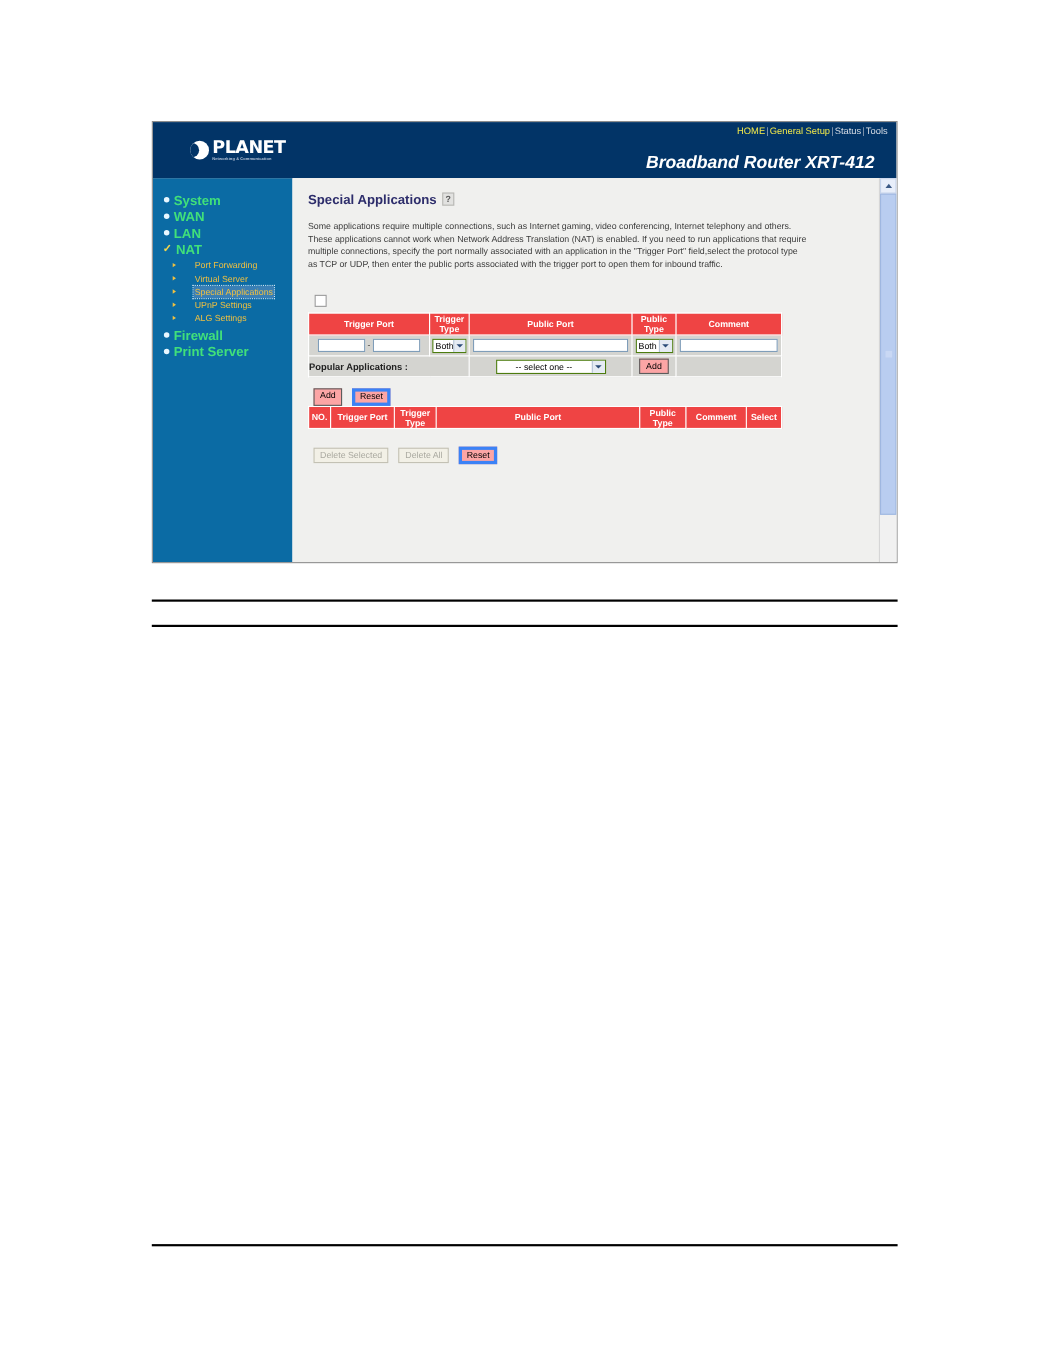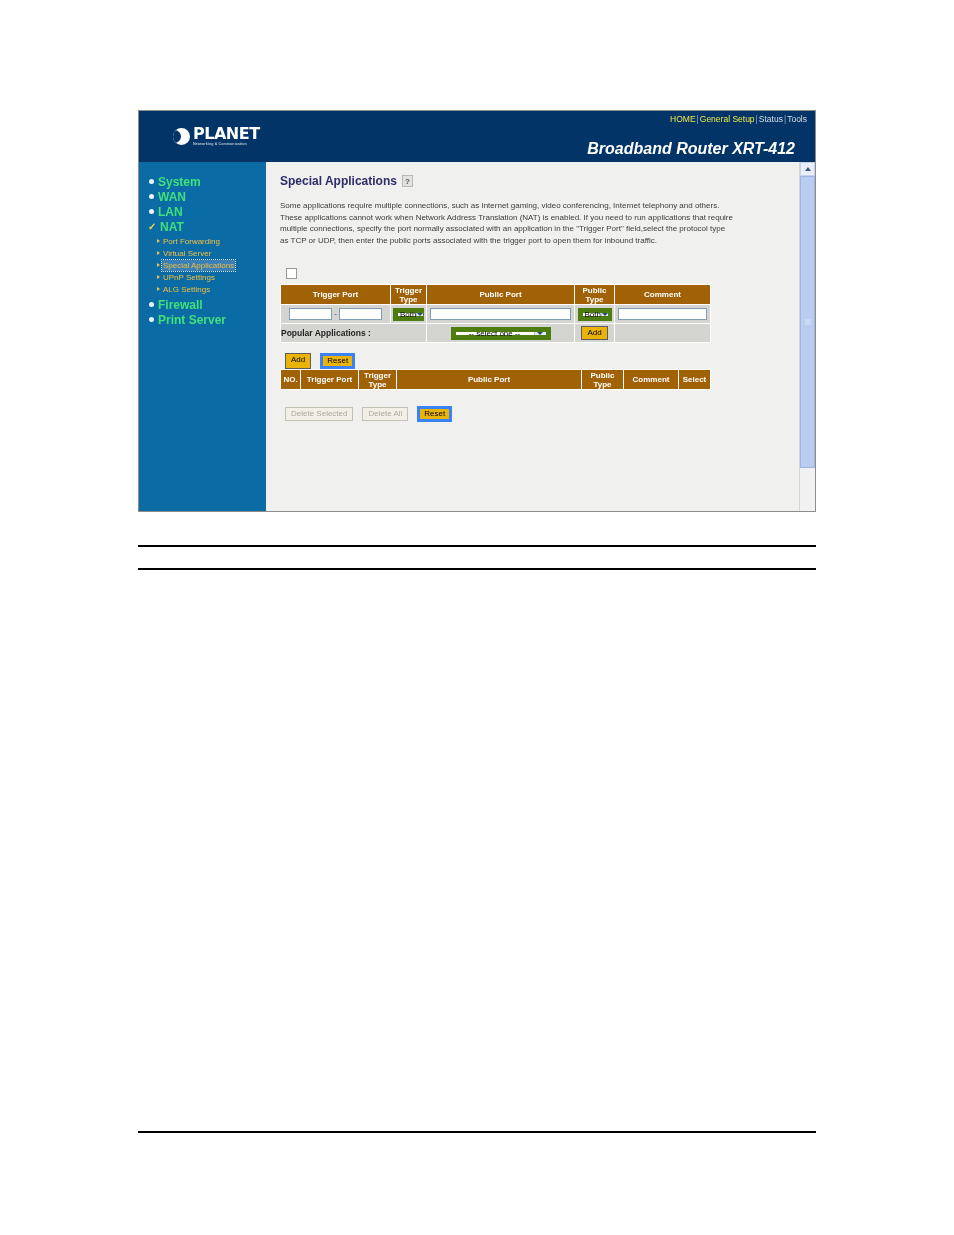--- a/index.html
+++ b/index.html
@@ -156,21 +156,21 @@
     color: #f3d64b; font-size: 10px; line-height: 8px;
     margin-left: -1px; margin-right: 0px;
   }
   .nav-sub-list { padding: 1px 0 2px 0; }
   .nav-sub {
     color: #f0c040;
     font-size: 8px;
     padding: 0.5px 0 0.5px 18px;
     display: flex;
     align-items: center;
-    gap: 2px;
+    gap: 16px;
     line-height: 11px;
     white-space: nowrap;
   }
   .arrow {
     width: 0; height: 0; flex: none;
     border-left: 3px solid #f0c040;
     border-top: 2.5px solid transparent;
     border-bottom: 2.5px solid transparent;
   }
   .nav-sub .sub-label { padding: 0 1px; }
@@ -245,21 +245,21 @@
   table.grid {
     border-collapse: collapse;
     table-layout: fixed;
     font-size: 8px;
   }
   table.grid td, table.grid th {
     border: 1px solid #ffffff;
     padding: 0;
   }
   .th {
-    background: #a16207;
+    background: #ef4444;
     color: #ffffff;
     font-weight: bold;
     text-align: center;
     height: 19px;
     font-size: 8px;
     line-height: 9px;
     padding: 0 2px;
   }
   .row-cell {
     background: #d4d4d0;
@@ -275,21 +275,21 @@
     box-sizing: border-box;
     display: inline-block;
     vertical-align: middle;
   }
   .dash { display: inline-block; width: 7px; text-align: center; color: #444; }
   .sel {
     display: inline-flex;
     align-items: center;
     justify-content: space-between;
     background: #ffffff;
-    border: 5px solid #4d7c0f;
+    border: 1px solid #4d7c0f;
     height: 13px;
     box-sizing: border-box;
     font-size: 8px;
     color: #000;
     padding: 0 0 0 2px;
     vertical-align: middle;
   }
   .sel .caret-box {
     width: 11px;
     height: 100%;
@@ -307,21 +307,21 @@
   }
   .popular-label {
     font-weight: bold;
     font-size: 8.5px;
     color: #1f1f1f;
     text-align: left;
     padding-left: 5px;
   }
   .btn {
     display: inline-block;
-    background: #eab308;
+    background: #fca5a5;
     border: 1px solid #5c5c5c;
     font-size: 8px;
     color: #000000;
     padding: 1px 5px;
     line-height: 10px;
     box-sizing: border-box;
     font-family: "Liberation Sans", sans-serif;
   }
   .btn.focus { border: 3px solid #3b82f6; padding: 0px 4px; }
   .btn.disabled {

